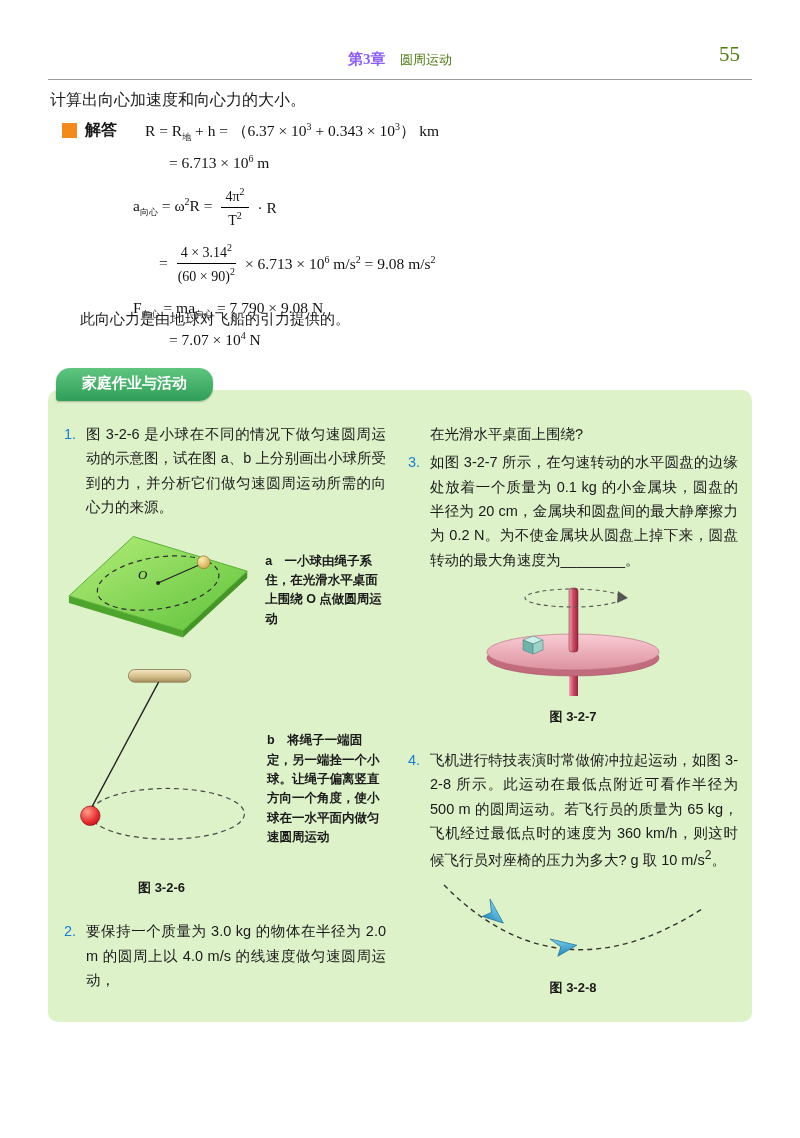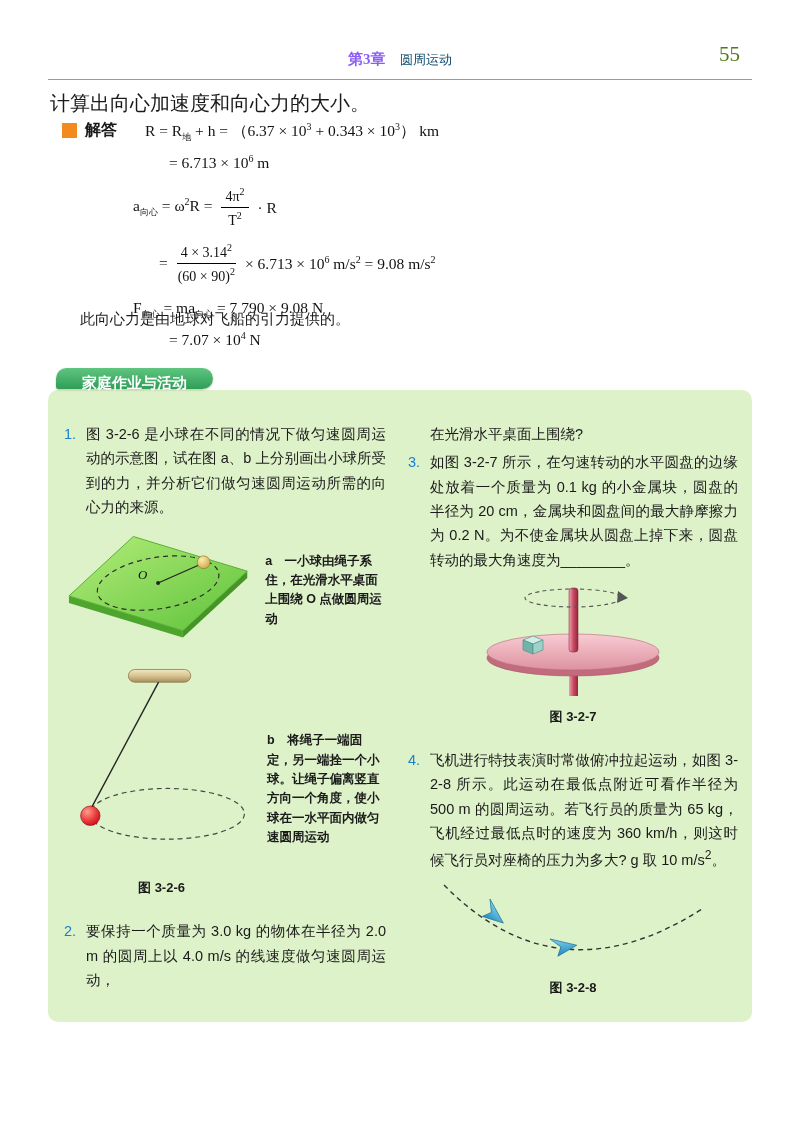--- a/index.html
+++ b/index.html
@@ -4,26 +4,26 @@
 <style>
   * { box-sizing: border-box; margin: 0; padding: 0; }
   body { background: #ffffff; font-family: "Liberation Sans", sans-serif; color: #1a1a1a; }
   .page { position: relative; width: 800px; height: 1138px; background: #fff; overflow: hidden; }
 
   
   .header { position: absolute; top: 50px; left: 48px; width: 704px;
             border-bottom: 1.5px solid #9a9a9a; padding-bottom: 10px; }
   .header-title { text-align: center; }
   .chap { font-family: "Liberation Serif", serif; font-weight: bold; font-size: 15px; color: #8b5cf6; }
-  .sect { font-size: 13px; margin-left: 10px; color: #0c4a6e; }
+  .sect { font-size: 13px; margin-left: 10px; color: #4d7c0f; }
   .pageno { position: absolute; right: 12px; top: -8px;
             font-family: "Liberation Serif", serif; font-size: 21px; color: #4d7c0f; }
 
   
-  .intro { position: absolute; top: 90px; left: 50px; width: 700px; font-size: 20px; }
+  .intro { position: absolute; top: 90px; left: 50px; width: 700px; font-size: 16px; }
   .conclusion { position: absolute; top: 310px; left: 50px; width: 700px;
                 font-size: 15px; padding-left: 30px; }
 
   
   .solution { position: absolute; top: 120px; left: 62px; display: flex; align-items: flex-start; }
   .sol-marker { width: 15px; height: 15px; background: #f28a1e; margin: 3px 8px 0 0; flex: none; }
   .sol-label { font-weight: bold; font-size: 16px; margin-right: 16px; flex: none; }
   .eq-col { font-family: "Liberation Serif", serif; font-size: 15.5px; color: #111; }
   .math-line { display: flex; align-items: center; white-space: pre; }
   .eq-col sup { font-size: 10px; }
@@ -34,21 +34,21 @@
   .ml-4 { margin: 0 0 13px 26px; }
   .ml-5 { margin: 0 0 9px 0; align-items: flex-end; }
   .ml-6 { margin: 0 0 12px 36px; }
   .frac { display: inline-flex; flex-direction: column; align-items: center;
           margin: 0 5px; font-size: 14px; line-height: 1.3; }
   .frac .num { border-bottom: 1.1px solid #000; padding: 0 4px 1px; }
   .frac .den { padding-top: 1px; }
 
   
   .homework { position: absolute; top: 368px; left: 48px; width: 704px; }
-  .hw-tab { position: absolute; top: 0; left: 8px; z-index: 2; height: 21px; line-height: 29px;
+  .hw-tab { position: absolute; top: 0; left: 8px; z-index: 2; height: 33px; line-height: 29px;
             padding: 0 26px; color: #fff; font-size: 15px; font-weight: bold;
             background: linear-gradient(180deg, #5fc57f 0%, #2f9e58 100%);
             border-radius: 14px 14px 14px 3px; box-shadow: 0 1px 2px rgba(0,0,0,.25); }
   .hw-box { margin-top: 22px; width: 704px; min-height: 620px; background: #ddf2c9;
             border-radius: 10px; padding: 32px 14px 24px 16px; display: flex; gap: 22px; }
   .col { font-size: 14.5px; line-height: 1.68; }
   .col-left  { width: 322px; flex: none; }
   .col-right { width: 330px; flex: none; }
 
   .hw-item { display: flex; margin-bottom: 4px; }

